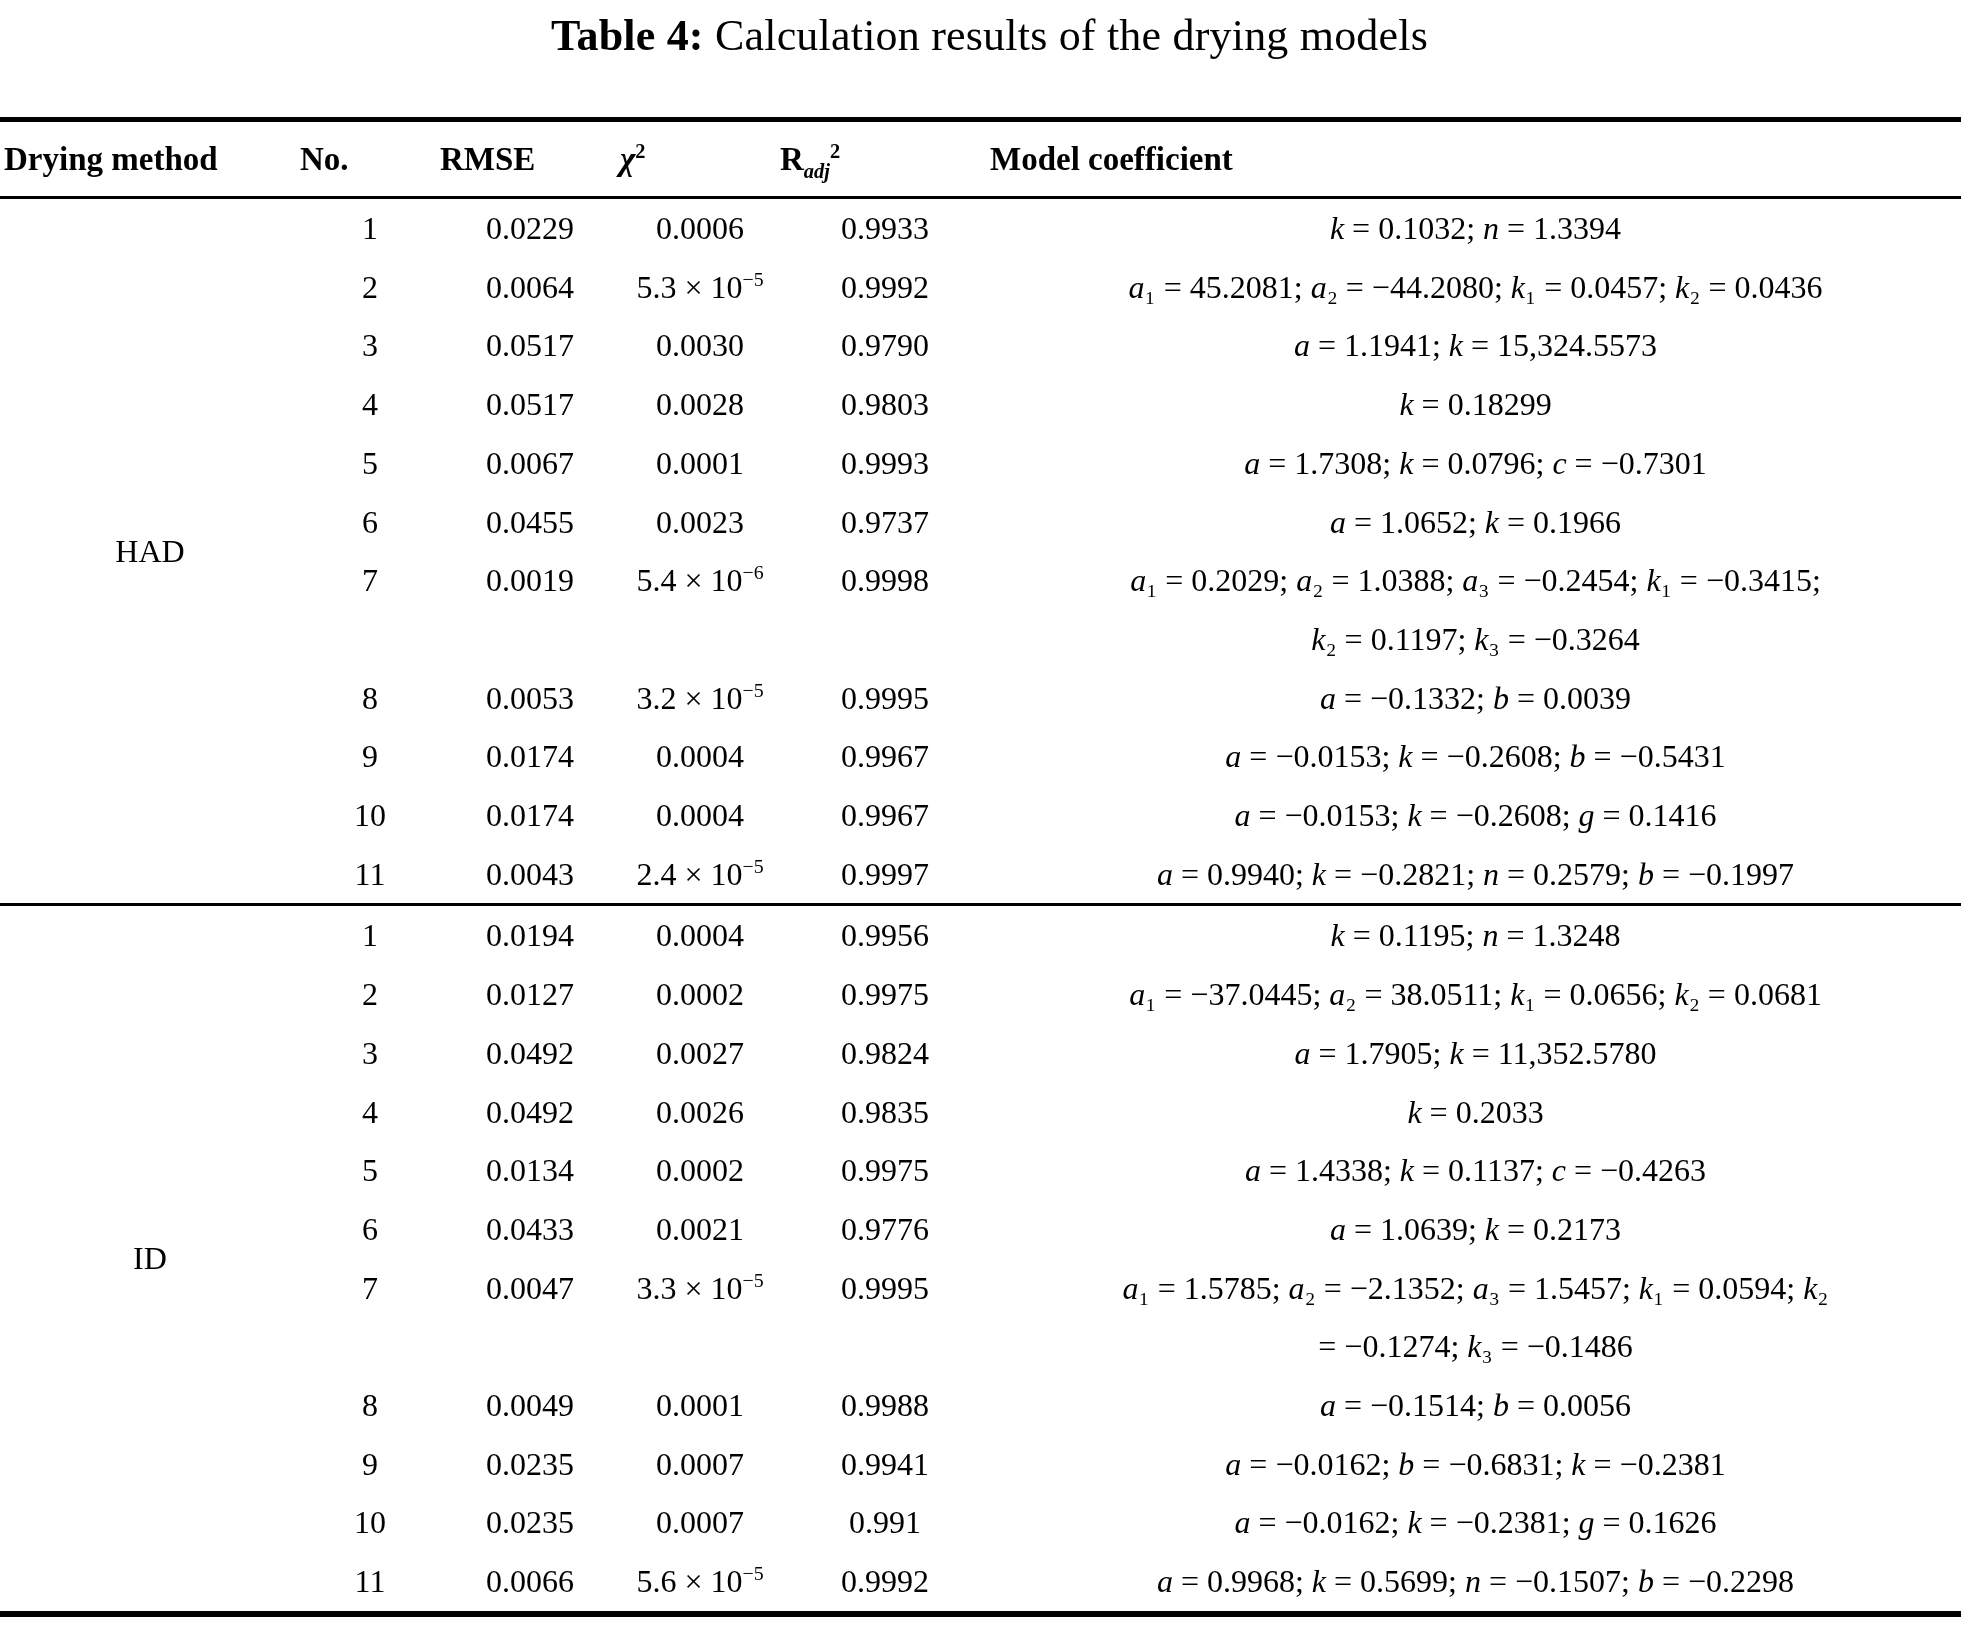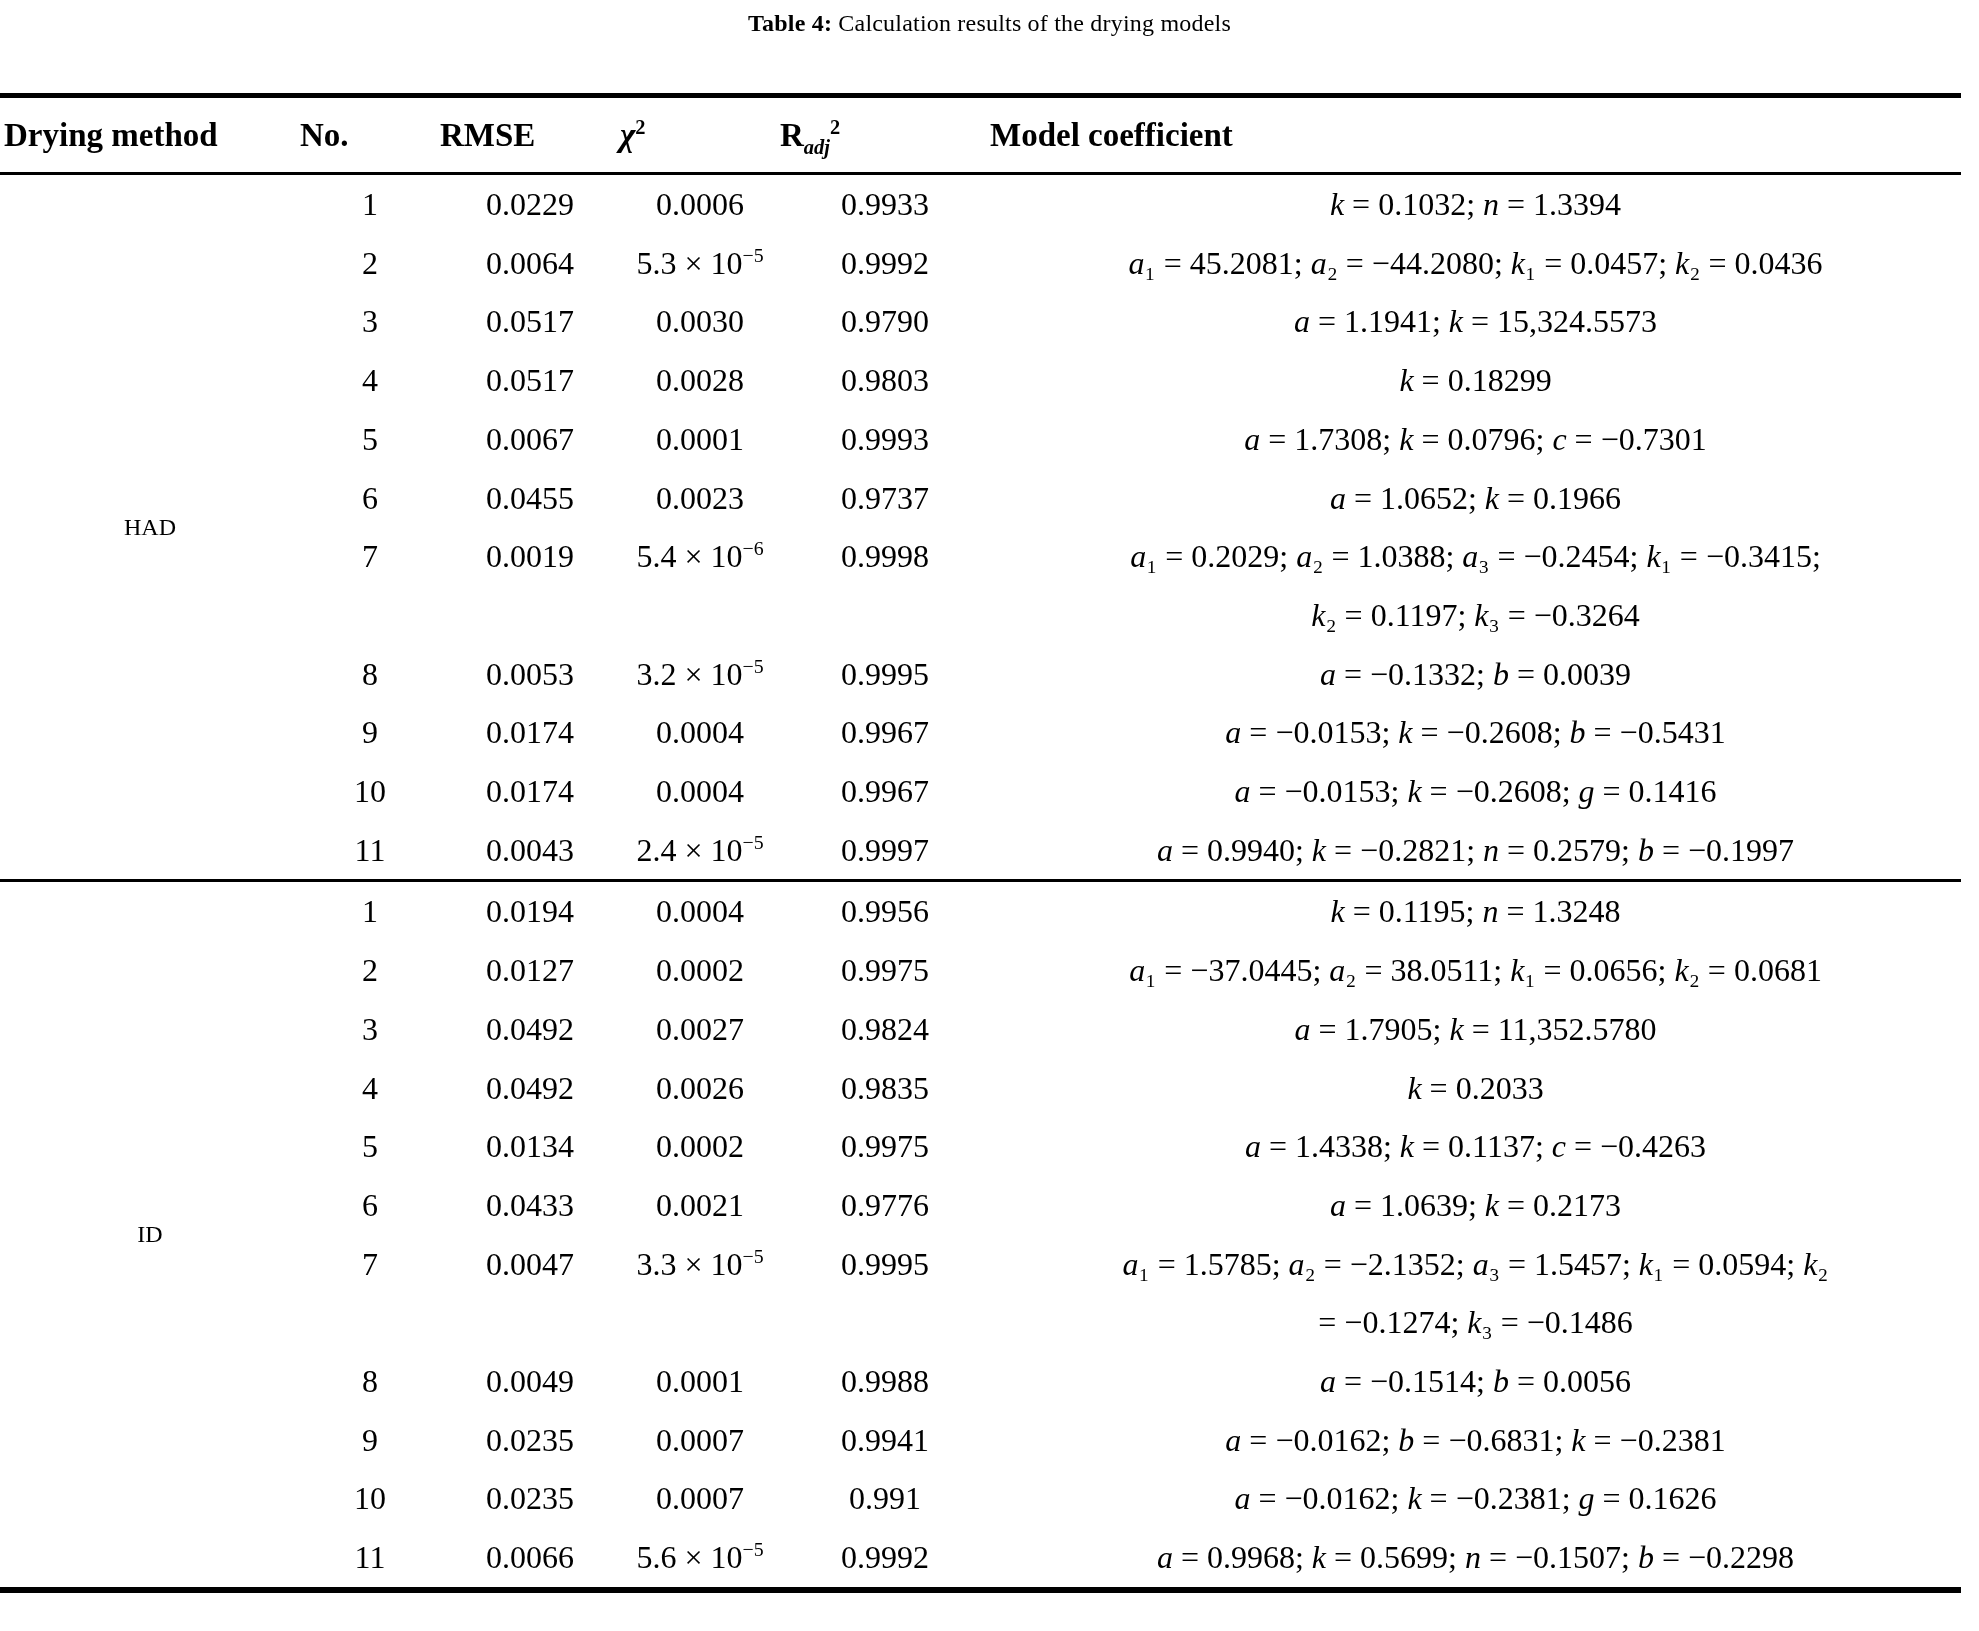--- a/index.html
+++ b/index.html
@@ -11,21 +11,21 @@
   }
   .page {
     width: 1979px;
     height: 1631px;
     overflow: hidden;
     position: relative;
     background: #ffffff;
   }
   .caption {
     text-align: center;
-    font-size: 24px;
+    font-size: 44px;
     padding-top: 10px;
     letter-spacing: 0.2px;
   }
   .caption .caption-label { font-weight: bold; }
   table.results {
     width: 1961px;
     border-collapse: collapse;
     table-layout: fixed;
     margin-top: 56px;
     border-top: 5px solid #000;
@@ -52,21 +52,21 @@
   tbody td {
     font-size: 32px;
     line-height: 58.7px;
     padding: 0;
     text-align: center;
     vertical-align: top;
     white-space: nowrap;
   }
   tbody td.method-cell {
     vertical-align: middle;
-    font-size: 24px;
+    font-size: 32px;
   }
   tbody td sup { font-size: 0.62em; vertical-align: super; line-height: 0; }
   tbody tr.group-start > td { border-top: 3px solid #000; }
   td.coef i { font-style: italic; }
   .coef-line { line-height: 58.7px; }
 </style>
 </head>
 <body>
 
 <div class="page">

